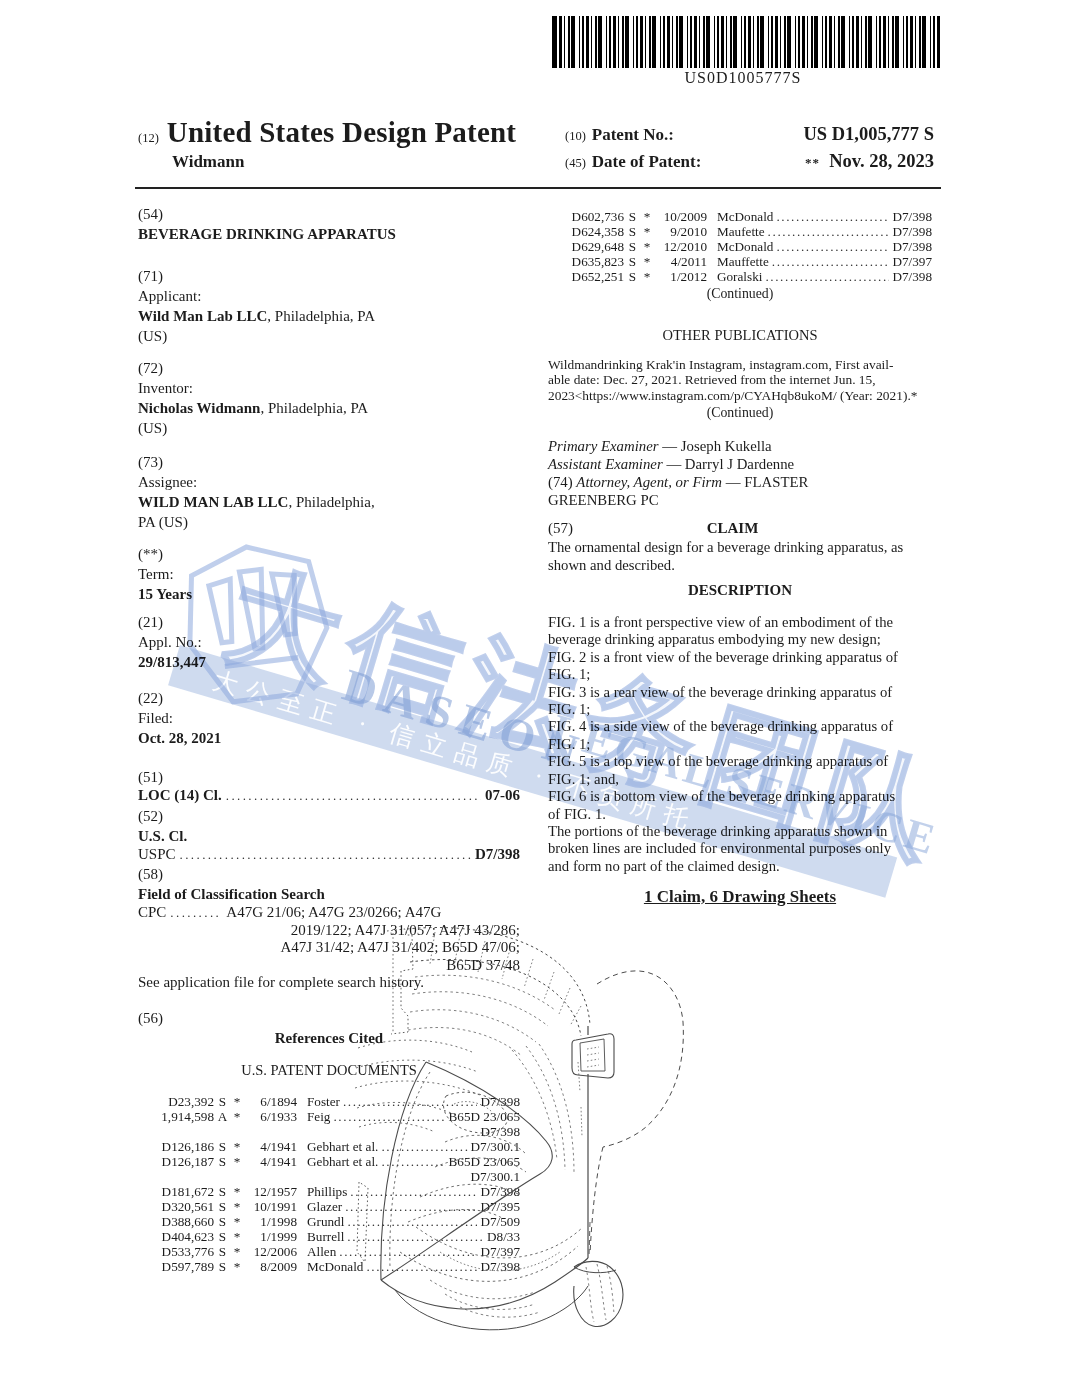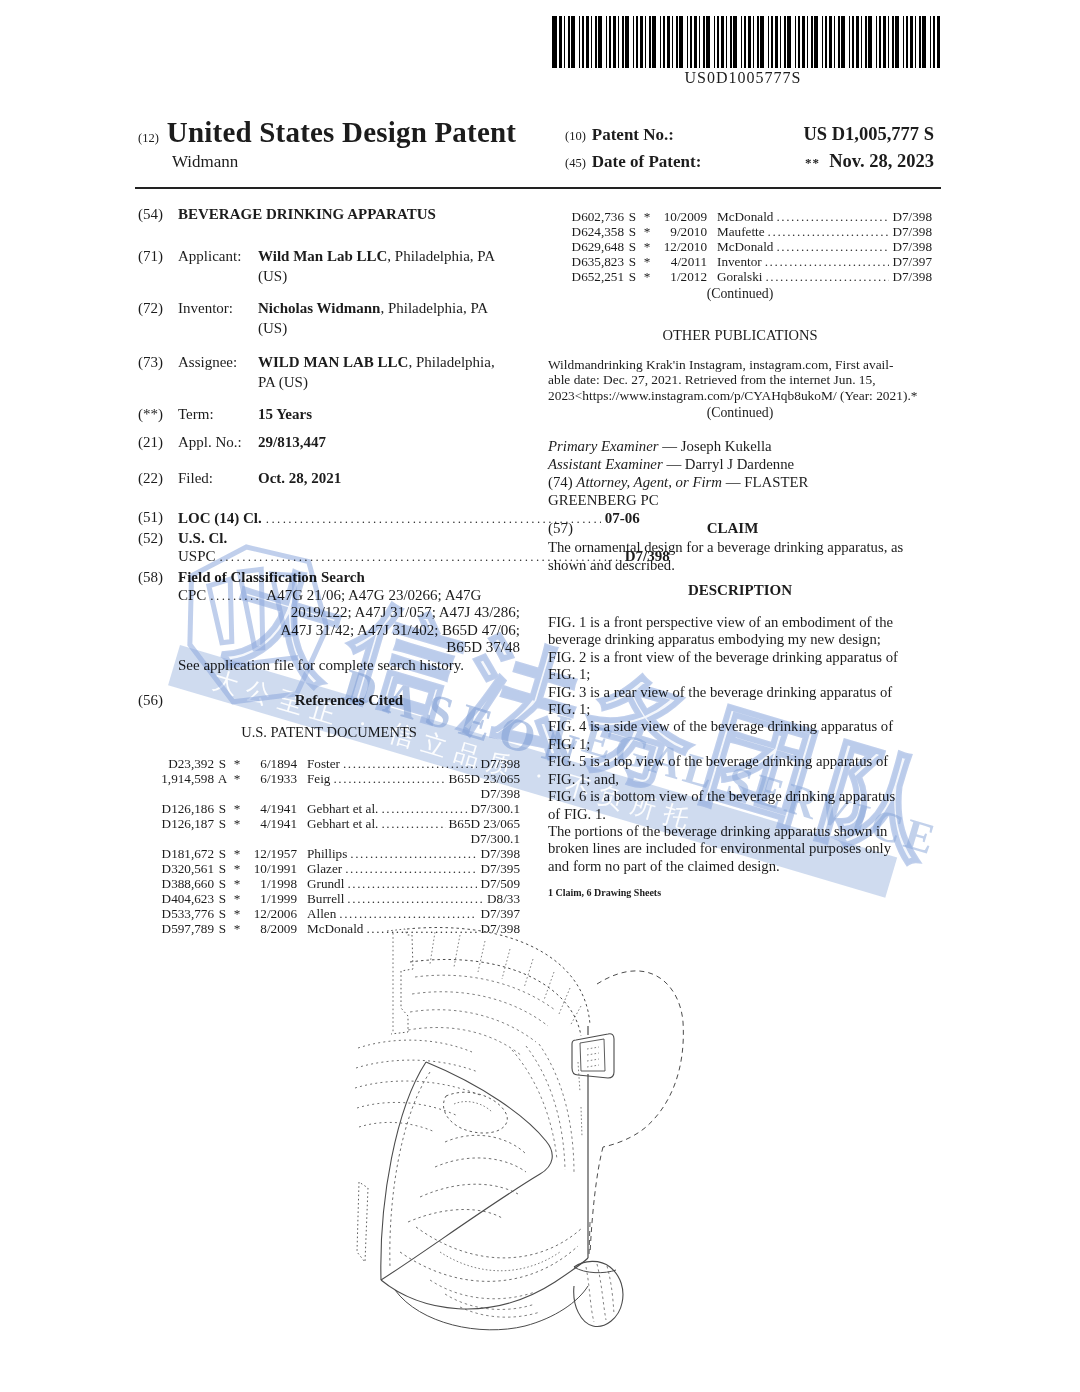--- a/index.html
+++ b/index.html
@@ -23,32 +23,32 @@
       #000 24px 25px, #fff 25px 27px);
     border-left:3px solid #000; border-right:3px solid #000;
   }
   .barcode-text { text-align:center; font-size:16px; letter-spacing:1px; margin-top:1px; }
 
   
   .inid { font-size:12.5px; }
   .hdr-left { left:138px; top:116px; width:430px; }
   .hdr-title-row { display:flex; align-items:baseline; gap:8px; }
   .doc-title { font-size:29px; font-weight:bold; letter-spacing:0.2px; }
-  .hdr-inventor { font-size:17px; font-weight:normal; margin:3px 0 0 34px; }
+  .hdr-inventor { font-size:17px; font-weight:bold; margin:3px 0 0 34px; }
   .hdr-right { left:565px; top:124px; width:369px; }
   .hdr-row { display:flex; align-items:baseline; gap:6px; margin-bottom:6px; }
   .hdr-lab { font-size:17px; font-weight:bold; }
   .hdr-val { font-size:18.5px; font-weight:bold; margin-left:auto; white-space:nowrap; }
   .stars { font-size:13px; font-weight:bold; letter-spacing:1px; }
   .rule { left:135px; top:187px; width:806px; border-top:2px solid #222; }
 
   
   .col-left  { left:138px; top:204px; width:382px; font-size:15px; line-height:20px; }
   .col-right { left:548px; top:206px; width:384px; font-size:15px; }
-  .f { display:flex; }
+  .f { display:flex;flex-direction:column; }
   .f .num { width:40px; flex:none; }
   .f .lab { width:80px; flex:none; }
   .f .val { flex:1; }
   b , .b { font-weight:bold; }
   .it { font-style:italic; }
   .cls-line { display:flex; align-items:flex-end; line-height:17.5px; }
   .dotlead { flex:1; overflow:hidden; white-space:nowrap; margin:0 4px; }
   .dotlead::after { content:"......................................................................."; letter-spacing:2.4px; color:#333; font-size:13px; }
   .ralign { text-align:right; line-height:17.5px; }
   .center { text-align:center; }
@@ -65,21 +65,21 @@
   .c-lead::after { content:"........................................................"; letter-spacing:1.6px; color:#333; }
   .c-cls { text-align:right; white-space:nowrap; }
   .cit-cont { text-align:right; }
 
   
   .pubs { font-size:13.4px; line-height:15.4px; text-align:justify; }
   .exam { font-size:14.8px; line-height:18px; }
   .claim-head { display:flex; font-size:15px; }
   .claim-head .ch { flex:1; text-align:center; font-weight:bold; margin-right:40px; }
   .body-lines { font-size:14.7px; line-height:17.4px; }
-  .footer-line { font-weight:bold; font-size:10px; text-align:left; }
+  .footer-line { font-weight:bold; font-size:17px; text-align:center;text-decoration:underline; }
 
   
   .figure { left:350px; top:922px; }
   .figure path, .figure line { fill:none; stroke:#4b4b4b; }
 
   
   .watermark { left:0; top:0; width:1080px; height:1392px; pointer-events:none; z-index:5; mix-blend-mode:multiply; }
   .wm-band {
     position:absolute; left:180px; top:645px; width:748px; height:42px;
     background:rgba(130,160,214,0.38);
@@ -363,21 +363,21 @@
         <span class="c-name">McDonald</span>
         <span class="c-lead"></span>
         <span class="c-cls">D7/398</span>
       </div>
 
       <div class="cit-row">
         <span class="c-num">D635,823</span>
         <span class="c-kind">S</span>
         <span class="c-star">*</span>
         <span class="c-date">4/2011</span>
-        <span class="c-name">Inventor</span>
+        <span class="c-name">Mauffette</span>
         <span class="c-lead"></span>
         <span class="c-cls">D7/397</span>
       </div>
 
       <div class="cit-row">
         <span class="c-num">D652,251</span>
         <span class="c-kind">S</span>
         <span class="c-star">*</span>
         <span class="c-date">1/2012</span>
         <span class="c-name">Goralski</span>

